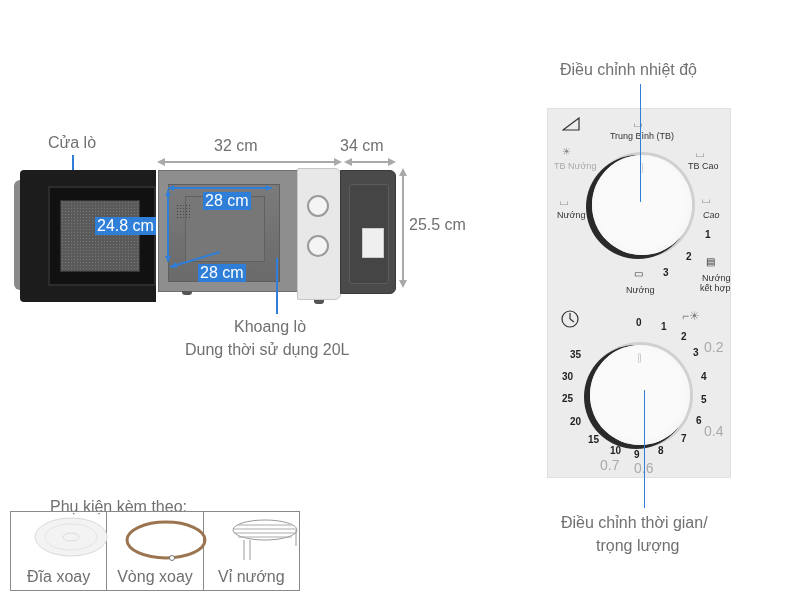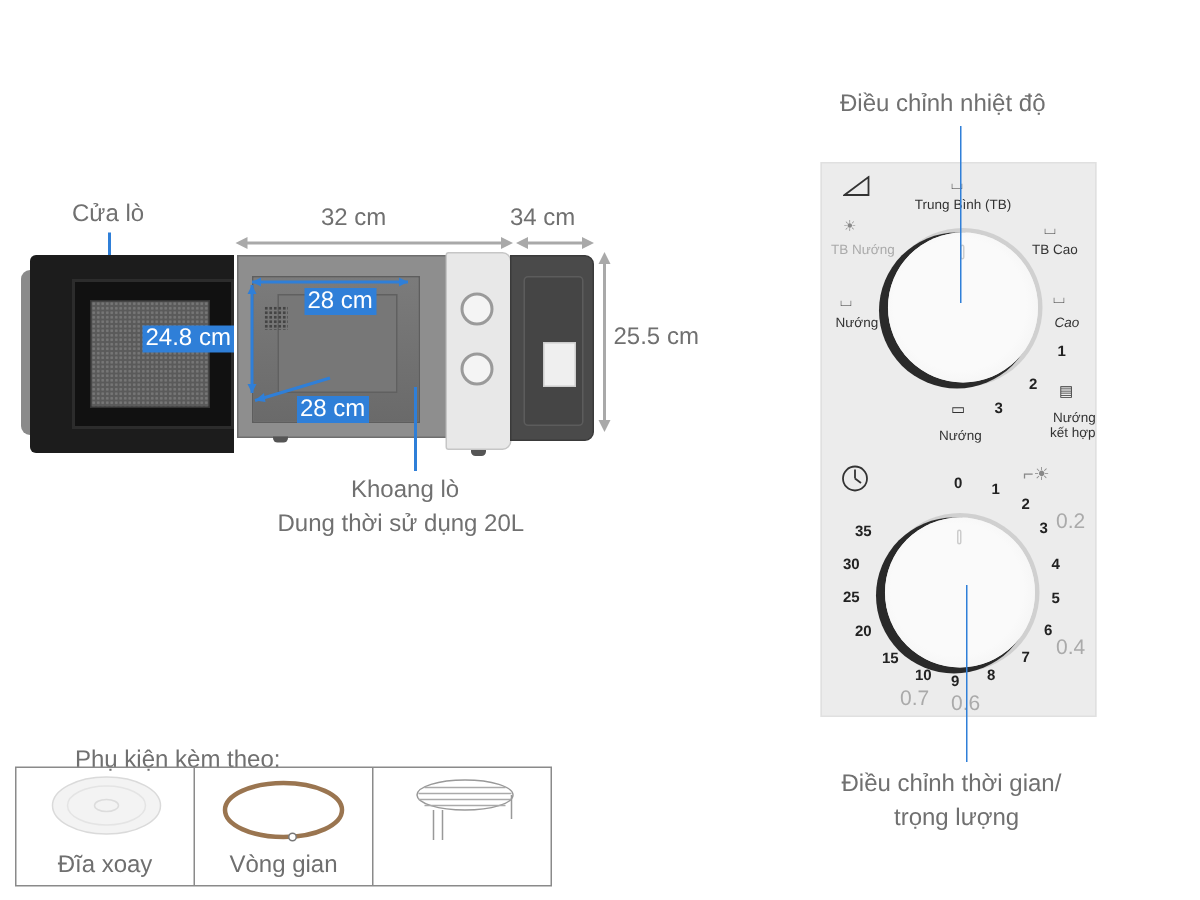--- a/index.html
+++ b/index.html
@@ -40,21 +40,21 @@
   .panel { position: absolute; left: 547px; top: 108px; width: 184px; height: 370px; background: #ececec; border: 1px solid #e0e0e0; }
   .knob-big { position: absolute; border-radius: 50%; background: radial-gradient(circle at 48% 48%, #fafafa 60%, #ececec 100%); box-shadow: -4px 2px 0 2px #2a2a2a, 0 0 0 3px #d0d0d0; }
   .knob-mark { position: absolute; width: 3px; height: 10px; border: 1px solid #ccc; border-radius: 2px; }
   .pnl-txt { position: absolute; font-size: 9px; color: #333; white-space: nowrap; text-align: center; }
   .pnl-txt.grey { color: #aaa; }
   .pnl-num { position: absolute; font-size: 10px; font-weight: bold; color: #222; }
   .pnl-num.grey { font-weight: normal; color: #aaa; font-size: 14px; }
   .pnl-icon { position: absolute; font-size: 10px; color: #333; line-height: 10px; }
 
   
-  .acc-table { position: absolute; left: 10px; top: 511px; width: 358px; height: 80px; border: 1px solid #8a8a8a; display: flex; }
+  .acc-table { position: absolute; left: 10px; top: 511px; width: 290px; height: 80px; border: 1px solid #8a8a8a; display: flex; }
   .acc-cell { flex: 1; position: relative; border-right: 1px solid #8a8a8a; }
   .acc-cell:last-child { border-right: none; }
   .acc-label { position: absolute; bottom: 4px; left: 0; right: 0; text-align: center; font-size: 16px; color: #6f6f6f; }
 </style>
 </head>
 <body>
 
 <div>
 
   <div class="lbl" style="left:48px;top:134px;text-align:center;">Cửa lò</div>
@@ -194,28 +194,29 @@
         <ellipse cx="38" cy="21" rx="26" ry="13" fill="none" stroke="#e4e4e4"></ellipse>
         <ellipse cx="38" cy="21" rx="8" ry="4" fill="none" stroke="#dcdcdc"></ellipse>
       </svg>
       <div class="acc-label">Đĩa xoay</div>
     </div>
     <div class="acc-cell">
       <svg class="abs" style="left:16px;top:6px;" width="86" height="48">
         <ellipse cx="43" cy="22" rx="39" ry="18" fill="none" stroke="#9a7550" stroke-width="3"></ellipse>
         <circle cx="49" cy="40" r="2.5" fill="#fff" stroke="#777"></circle>
       </svg>
-      <div class="acc-label">Vòng gian</div>
+      <div class="acc-label">Vòng xoay</div>
     </div>
     <div class="acc-cell">
       <svg class="abs" style="left:26px;top:4px;" width="70" height="54">
         <ellipse cx="35" cy="14" rx="32" ry="10" fill="none" stroke="#999"></ellipse>
         <line x1="8" y1="9" x2="62" y2="9" stroke="#aaa"></line>
         <line x1="4" y1="13" x2="66" y2="13" stroke="#aaa"></line>
         <line x1="4" y1="17" x2="66" y2="17" stroke="#aaa"></line>
         <line x1="8" y1="21" x2="62" y2="21" stroke="#aaa"></line>
         <line x1="14" y1="24" x2="14" y2="44" stroke="#999"></line>
         <line x1="20" y1="24" x2="20" y2="44" stroke="#999"></line>
         <line x1="66" y1="14" x2="66" y2="30" stroke="#999"></line>
       </svg>
+      <div class="acc-label">Vỉ nướng</div>
     </div>
   </div>
 </div>
 
 </body></html>

